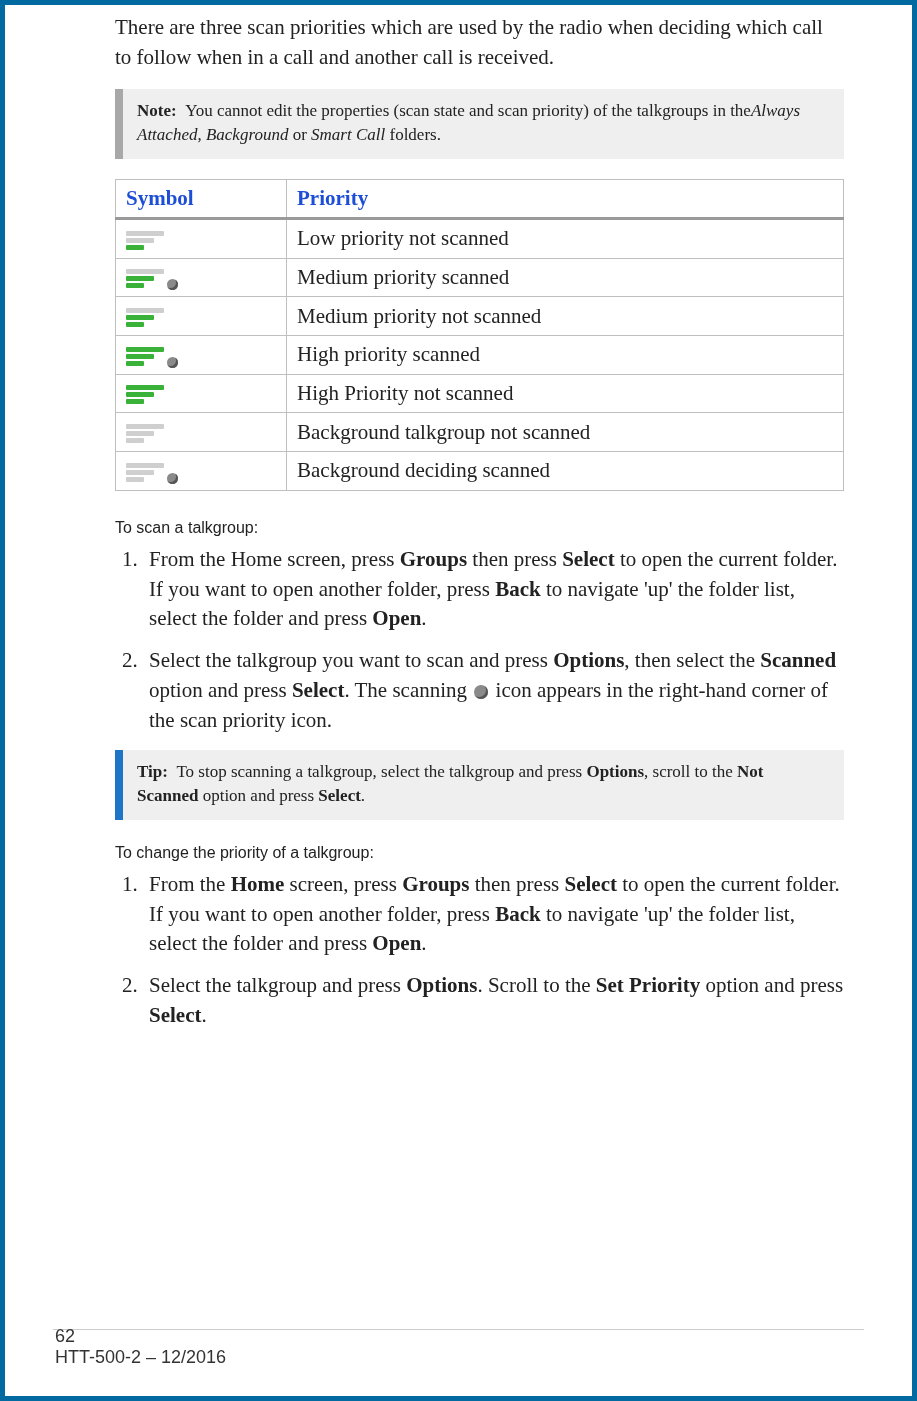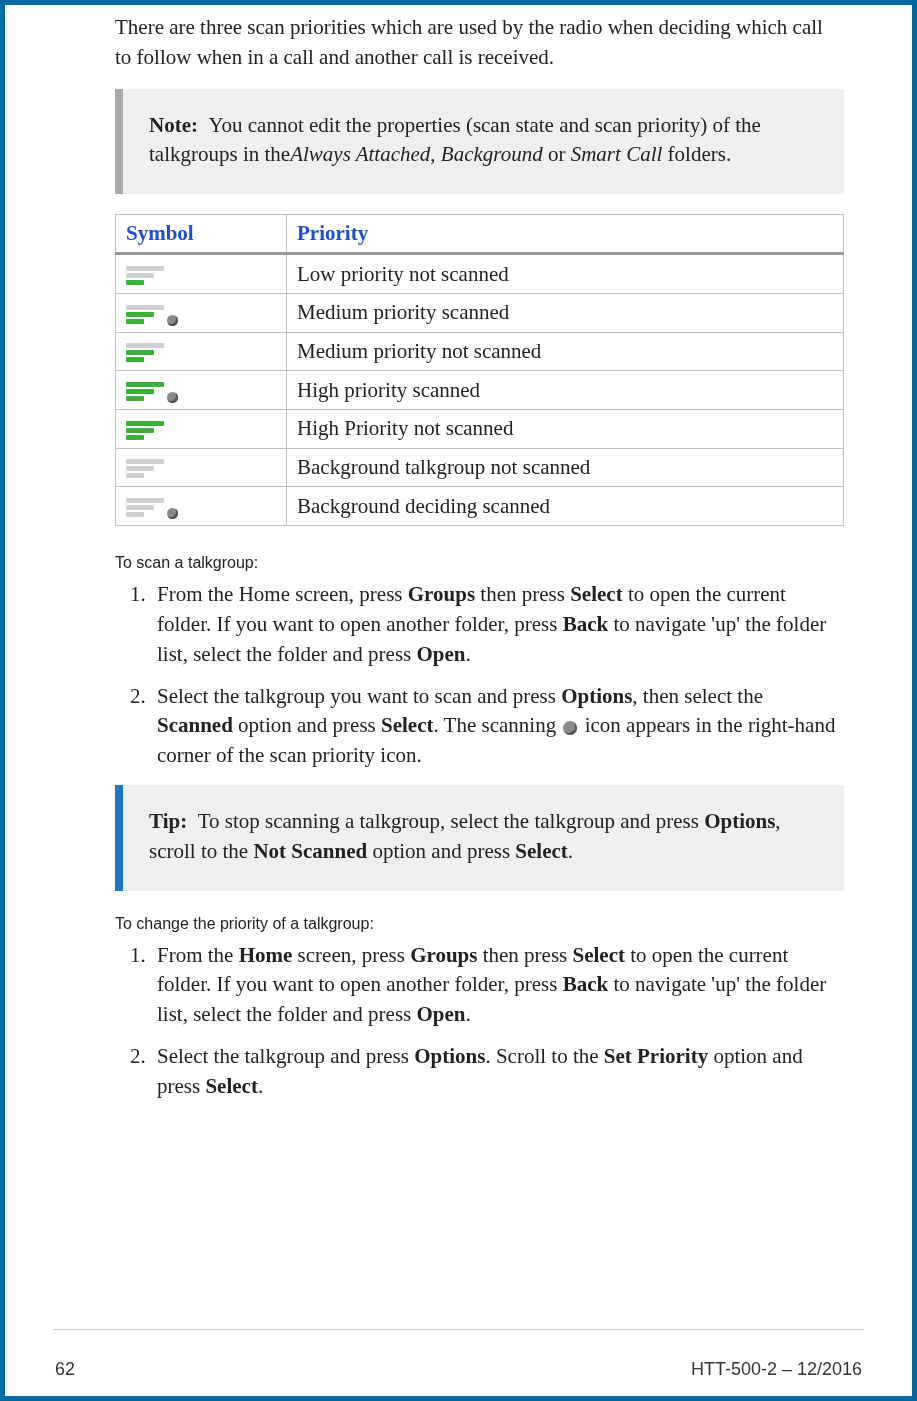--- a/index.html
+++ b/index.html
@@ -14,21 +14,21 @@
   }
   .content{padding-top:8px;}
   p.para{font-size:21px;line-height:1.42;margin:0 0 16px 0;}
   .callout{
     background:#efefef;
     border-left:8px solid #a8a8a8;
     padding:10px 18px 12px 14px;
     margin:0 0 20px 0;
   }
   .callout.tip{border-left-color:#1e74c7;}
-  .callout p{font-size:21px;line-height:1.42;margin:12px;}
+  .callout p{font-size:17px;line-height:1.42;margin:0;}
   .callout strong{font-weight:bold;}
   em.i{font-style:italic;}
   table.sym{
     width:100%;
     border-collapse:collapse;
     margin:10px 0 28px 0;
     font-size:21px;
   }
   table.sym th,table.sym td{
     border:1px solid #bfbfbf;
@@ -62,28 +62,29 @@
   }
   h3.sect{
     font-family:Verdana,Geneva,sans-serif;
     font-size:16px;font-weight:normal;
     margin:24px 0 8px 0;
   }
   ol.steps{
     font-size:21px;line-height:1.42;
     padding-left:28px;margin:0 0 14px 0;
   }
-  ol.steps li{margin:0 0 12px 8px;padding-left:6px;}
+  ol.steps li{margin:0 0 12px 0;padding-left:6px;}
   ol.steps strong{font-weight:bold;}
   .footer{
-    position:absolute;left:0;right:0;bottom:16px;
-    display:flex;justify-content:space-between;
+    position:absolute;left:0;right:0;bottom:28px;
+    display:flex;
     padding:0 50px 0 50px;
     font-size:18px;color:#333;
     font-family:Verdana,Geneva,sans-serif;
+    flex-direction:column;
   }
   .hr-bottom{
     position:absolute;left:48px;right:48px;bottom:66px;
     border-top:1px solid #ccc;
   }
 </style>
 </head>
 <body>
 
 <div class="page">

